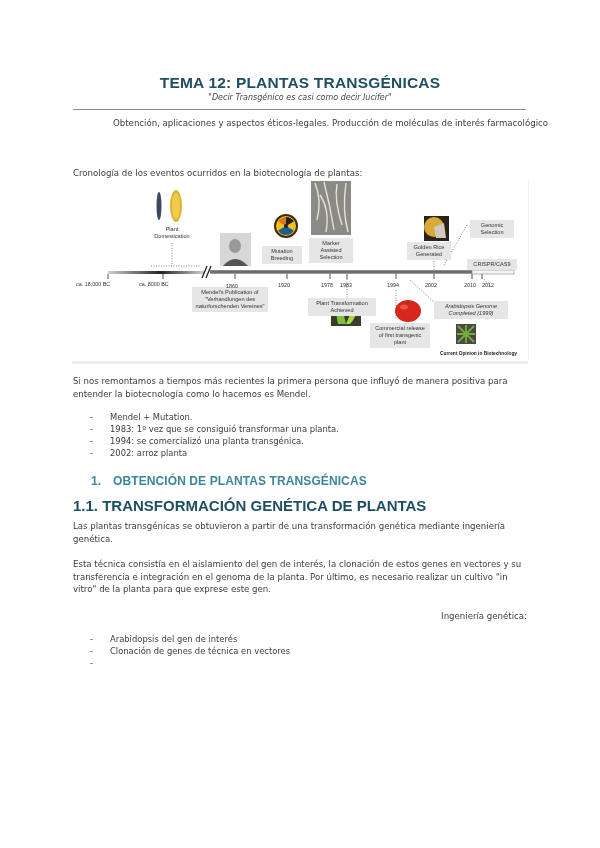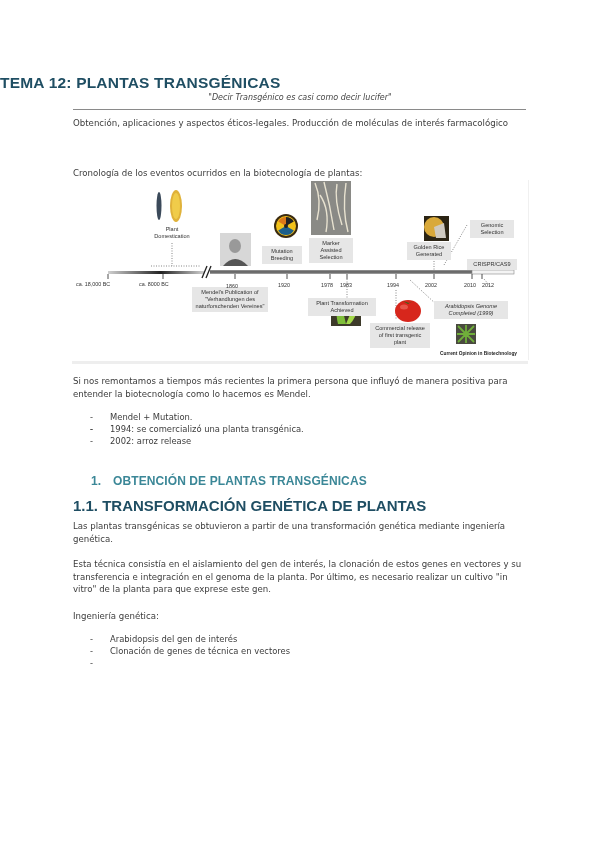--- a/index.html
+++ b/index.html
@@ -1,22 +1,22 @@
 <!DOCTYPE html>
 <html><head>
 <meta charset="utf-8">
 <style>
   html, body { margin:0; padding:0; background:#ffffff; }
   body { width:600px; height:848px; position:relative; overflow:hidden; font-family:"DejaVu Sans", sans-serif; color:#3a3a3a; }
   .abs { position:absolute; }
-  .title { left:0; width:600px; top:74px; text-align:left; font-family:"Liberation Sans", sans-serif; font-weight:bold; font-size:15.5px; color:#1f4e63; letter-spacing:0.2px; }
+  .title { left:0; width:600px; top:74px; text-align:center; font-family:"Liberation Sans", sans-serif; font-weight:bold; font-size:15.5px; color:#1f4e63; letter-spacing:0.2px; }
   .subtitle { left:0; width:600px; top:93px; text-align:center; font-family:"DejaVu Sans", sans-serif; font-style:italic; font-size:8px; color:#444; }
   .rule { left:73px; width:453px; top:109px; height:0; border-top:1px solid #8a8a8a; }
   .para { left:73px; width:454px; font-size:8.6px; line-height:12.5px; color:#3c3c3c; }
-  .justify { text-align:justify; }
+  .justify { text-align:justify;margin-left:40px; }
   .list { left:90px; font-size:8.4px; line-height:12px; color:#3c3c3c; margin:0; padding:0; list-style:none; }
   .list li { position:relative; padding-left:20px; white-space:nowrap; }
   .list li .dash { position:absolute; left:0; }
   .h1 { left:91px; top:474px; font-family:"Liberation Sans", sans-serif; font-weight:bold; font-size:12px; color:#3b8797; letter-spacing:0.1px; }
   .h1 .num { display:inline-block; width:22px; }
   .h2 { left:73px; top:497px; font-family:"Liberation Sans", sans-serif; font-weight:bold; font-size:15px; color:#1f4e63; }
 
   
   .figure { left:72px; top:180px; width:456px; height:180px; background:#ffffff; border-right:1px solid #f0f0f0; }
   .fig-bottom { left:72px; top:361px; width:456px; height:3px; background:#eeeeee; }
@@ -155,33 +155,33 @@
   <div class="tick" style="left:410px; top:102px;">2012</div>
 
   <div class="credit" style="left:368px; top:171px;">Current Opinion in Biotechnology</div>
 </div>
 <div class="abs fig-bottom"></div>
 
 <div class="abs para" style="top:375px;">Si nos remontamos a tiempos más recientes la primera persona que influyó de manera positiva para entender la biotecnología como lo hacemos es Mendel.</div>
 
 <ul class="abs list" style="top:411px;">
   <li><span class="dash">-</span><span>Mendel + Mutation.</span></li>
-  <li><span class="dash">-</span></li>
+  <li><span class="dash">-</span><span>1983: 1º vez que se consiguió transformar una planta.</span></li>
   <li><span class="dash">-</span><span>1994: se comercializó una planta transgénica.</span></li>
-  <li><span class="dash">-</span><span>2002: arroz release</span></li>
+  <li><span class="dash">-</span><span>2002: arroz planta</span></li>
 </ul>
 
 <div class="abs h1">
   <span class="num">1.</span><span>OBTENCIÓN DE PLANTAS TRANSGÉNICAS</span>
 </div>
 
 <div class="abs h2">1.1. TRANSFORMACIÓN GENÉTICA DE PLANTAS</div>
 
 <div class="abs para" style="top:520px;">Las plantas transgénicas se obtuvieron a partir de una transformación genética mediante ingeniería genética.</div>
 <div class="abs para" style="top:558px;">Esta técnica consistía en el aislamiento del gen de interés, la clonación de estos genes en vectores y su transferencia e integración en el genoma de la planta. Por último, es necesario realizar un cultivo "in vitro" de la planta para que exprese este gen.</div>
 
-<div class="abs para" style="top:610px;">Ingeniería genética:</div>
+<div class="abs para" style="top:610px;text-align:right;">Ingeniería genética:</div>
 
 <ul class="abs list" style="top:633px;">
   <li><span class="dash">-</span><span>Arabidopsis del gen de interés</span></li>
   <li><span class="dash">-</span><span>Clonación de genes de técnica en vectores</span></li>
   <li><span class="dash">-</span></li>
 </ul>
 
 </body></html>

